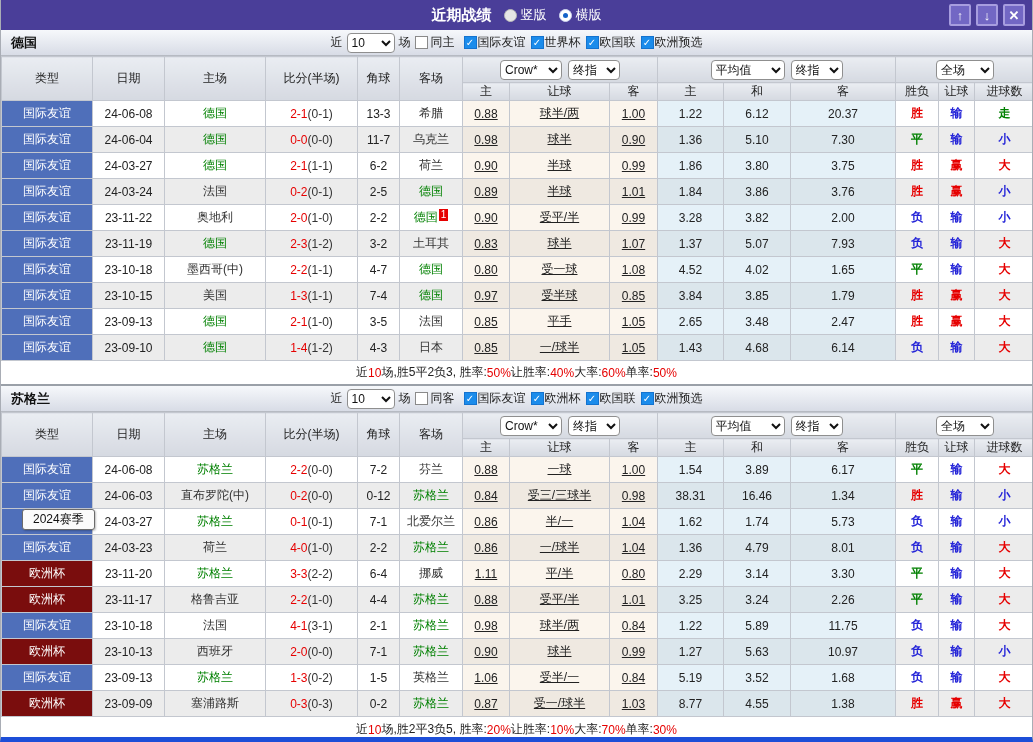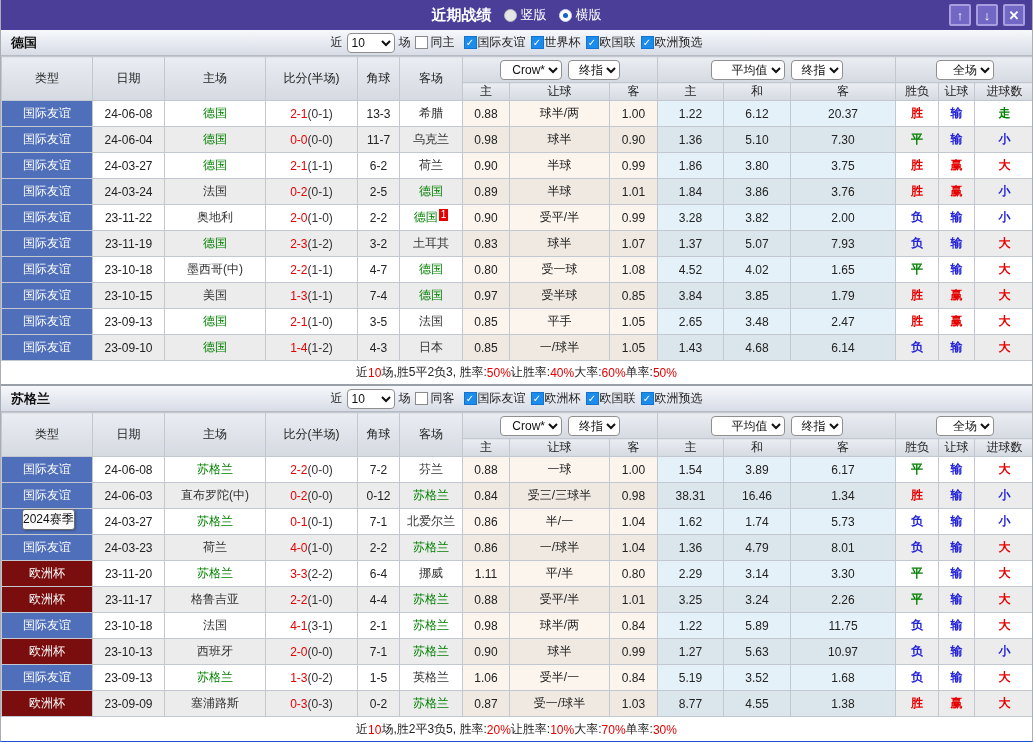--- a/index.html
+++ b/index.html
@@ -1,18 +1,18 @@
 <!DOCTYPE html>
 <html><head>
 <meta charset="utf-8">
 <style>
   * { box-sizing: border-box; }
   body { margin:0; background:#fff; font-family:"Liberation Sans","DejaVu Sans",sans-serif; }
   .page { position:relative; width:1033px; height:742px; background:#fff; overflow:hidden;
-          border-left:1px solid #a9adb5; border-right:1px solid #a9adb5; border-bottom:1px solid #1d4ed8; }
+          border-left:1px solid #a9adb5; border-right:1px solid #a9adb5; border-bottom:5px solid #1d4ed8; }
 
   
   .titlebar { height:30px; background:#4a3e99; position:relative; display:flex; align-items:center; }
   .titlebar-center { position:absolute; left:0; right:0; display:flex; justify-content:center; align-items:center; gap:12px; color:#fff; pointer-events:none; }
   .titlebar-center > * { pointer-events:auto; }
   .panel-title { font-size:15px; font-weight:bold; }
   .radio-label { display:inline-flex; align-items:center; gap:4px; font-size:13px; cursor:pointer; }
   .radio { width:13px; height:13px; border-radius:50%; background:#e6e6e6; border:1px solid #b9b9b9; position:relative; }
   .radio.checked { background:#fff; border:1px solid #cfd6f0; }
   .radio.checked::after { content:""; position:absolute; left:3px; top:3px; width:5px; height:5px; border-radius:50%; background:#1462c8; }
@@ -32,42 +32,42 @@
   .cb-label { display:inline-flex; align-items:center; gap:3px; cursor:pointer; }
   .filters { display:inline-flex; align-items:center; }
   .filters .cb-label { margin-left:5px; gap:1px; }
 
   
   .stats-table { border-collapse:collapse; table-layout:fixed; width:1033px; font-size:12px; }
   .stats-table th, .stats-table td { border:1px solid #c3c7cf; text-align:center; padding:0; overflow:hidden; white-space:nowrap; }
   .stats-table thead th { background:linear-gradient(#eaedf2,#d5d9e1); font-weight:normal; color:#222; }
   .head-top th { height:26px; }
   .head-sub th { height:18px; }
-  .sel-cell select { margin:0 3px;text-align:right; }
+  .sel-cell select { margin:0 3px; }
   .sel-crow { width:62px; } .sel-final { width:52px; } .sel-avg { width:74px; } .sel-full { width:58px; }
   tbody td { height:26px; background:#fff; color:#222; }
   tr.even td { background:#ececec; }
   td.col-type { color:#fff; }
-  td.col-odds { background:#fbf5ed; } tr.even td.col-odds { background:#efe9e1; }
+  td.col-odds { background:#fbf5ed;text-decoration:underline; } tr.even td.col-odds { background:#efe9e1; }
   td.col-avg  { background:#e5f1f8; } tr.even td.col-avg  { background:#dbe6ec; }
   td.col-res  { font-weight:bold; }
   .team { color:#333; }
   .team.focus { color:#008000; }
   .score-main { color:#e60000; }
   .score-half { color:#333; }
   .redcard-badge { background:#e60000; color:#fff; font-size:10px; line-height:12px; padding:0 2px; margin-left:1px; display:inline-block; vertical-align:3px; }
 
   
   .summary-row { height:25px; display:flex; align-items:center; justify-content:center; font-size:12px; color:#222; border-bottom:2px solid #9aa0a8; background:#fff; }
   .summary-row .red { color:#e60000; }
   .section:last-child .summary-row { border-bottom:none; }
 
   
   .season-tooltip { position:absolute; left:21px; top:509px; background:#fbfbfb; border:1px solid #6b6b6b; border-radius:3px;
-                    padding:1px 0; font-size:12px; color:#111; z-index:6; box-shadow:1px 1px 2px rgba(0,0,0,.25); }
+                    padding:1px 10px; font-size:12px; color:#111; z-index:6; box-shadow:1px 1px 2px rgba(0,0,0,.25); }
 </style>
 </head>
 <body>
 
 <div class="page">
 
   <div class="titlebar">
     <div class="titlebar-center">
       <span class="panel-title">近期战绩</span>
       <span class="radio-label">

